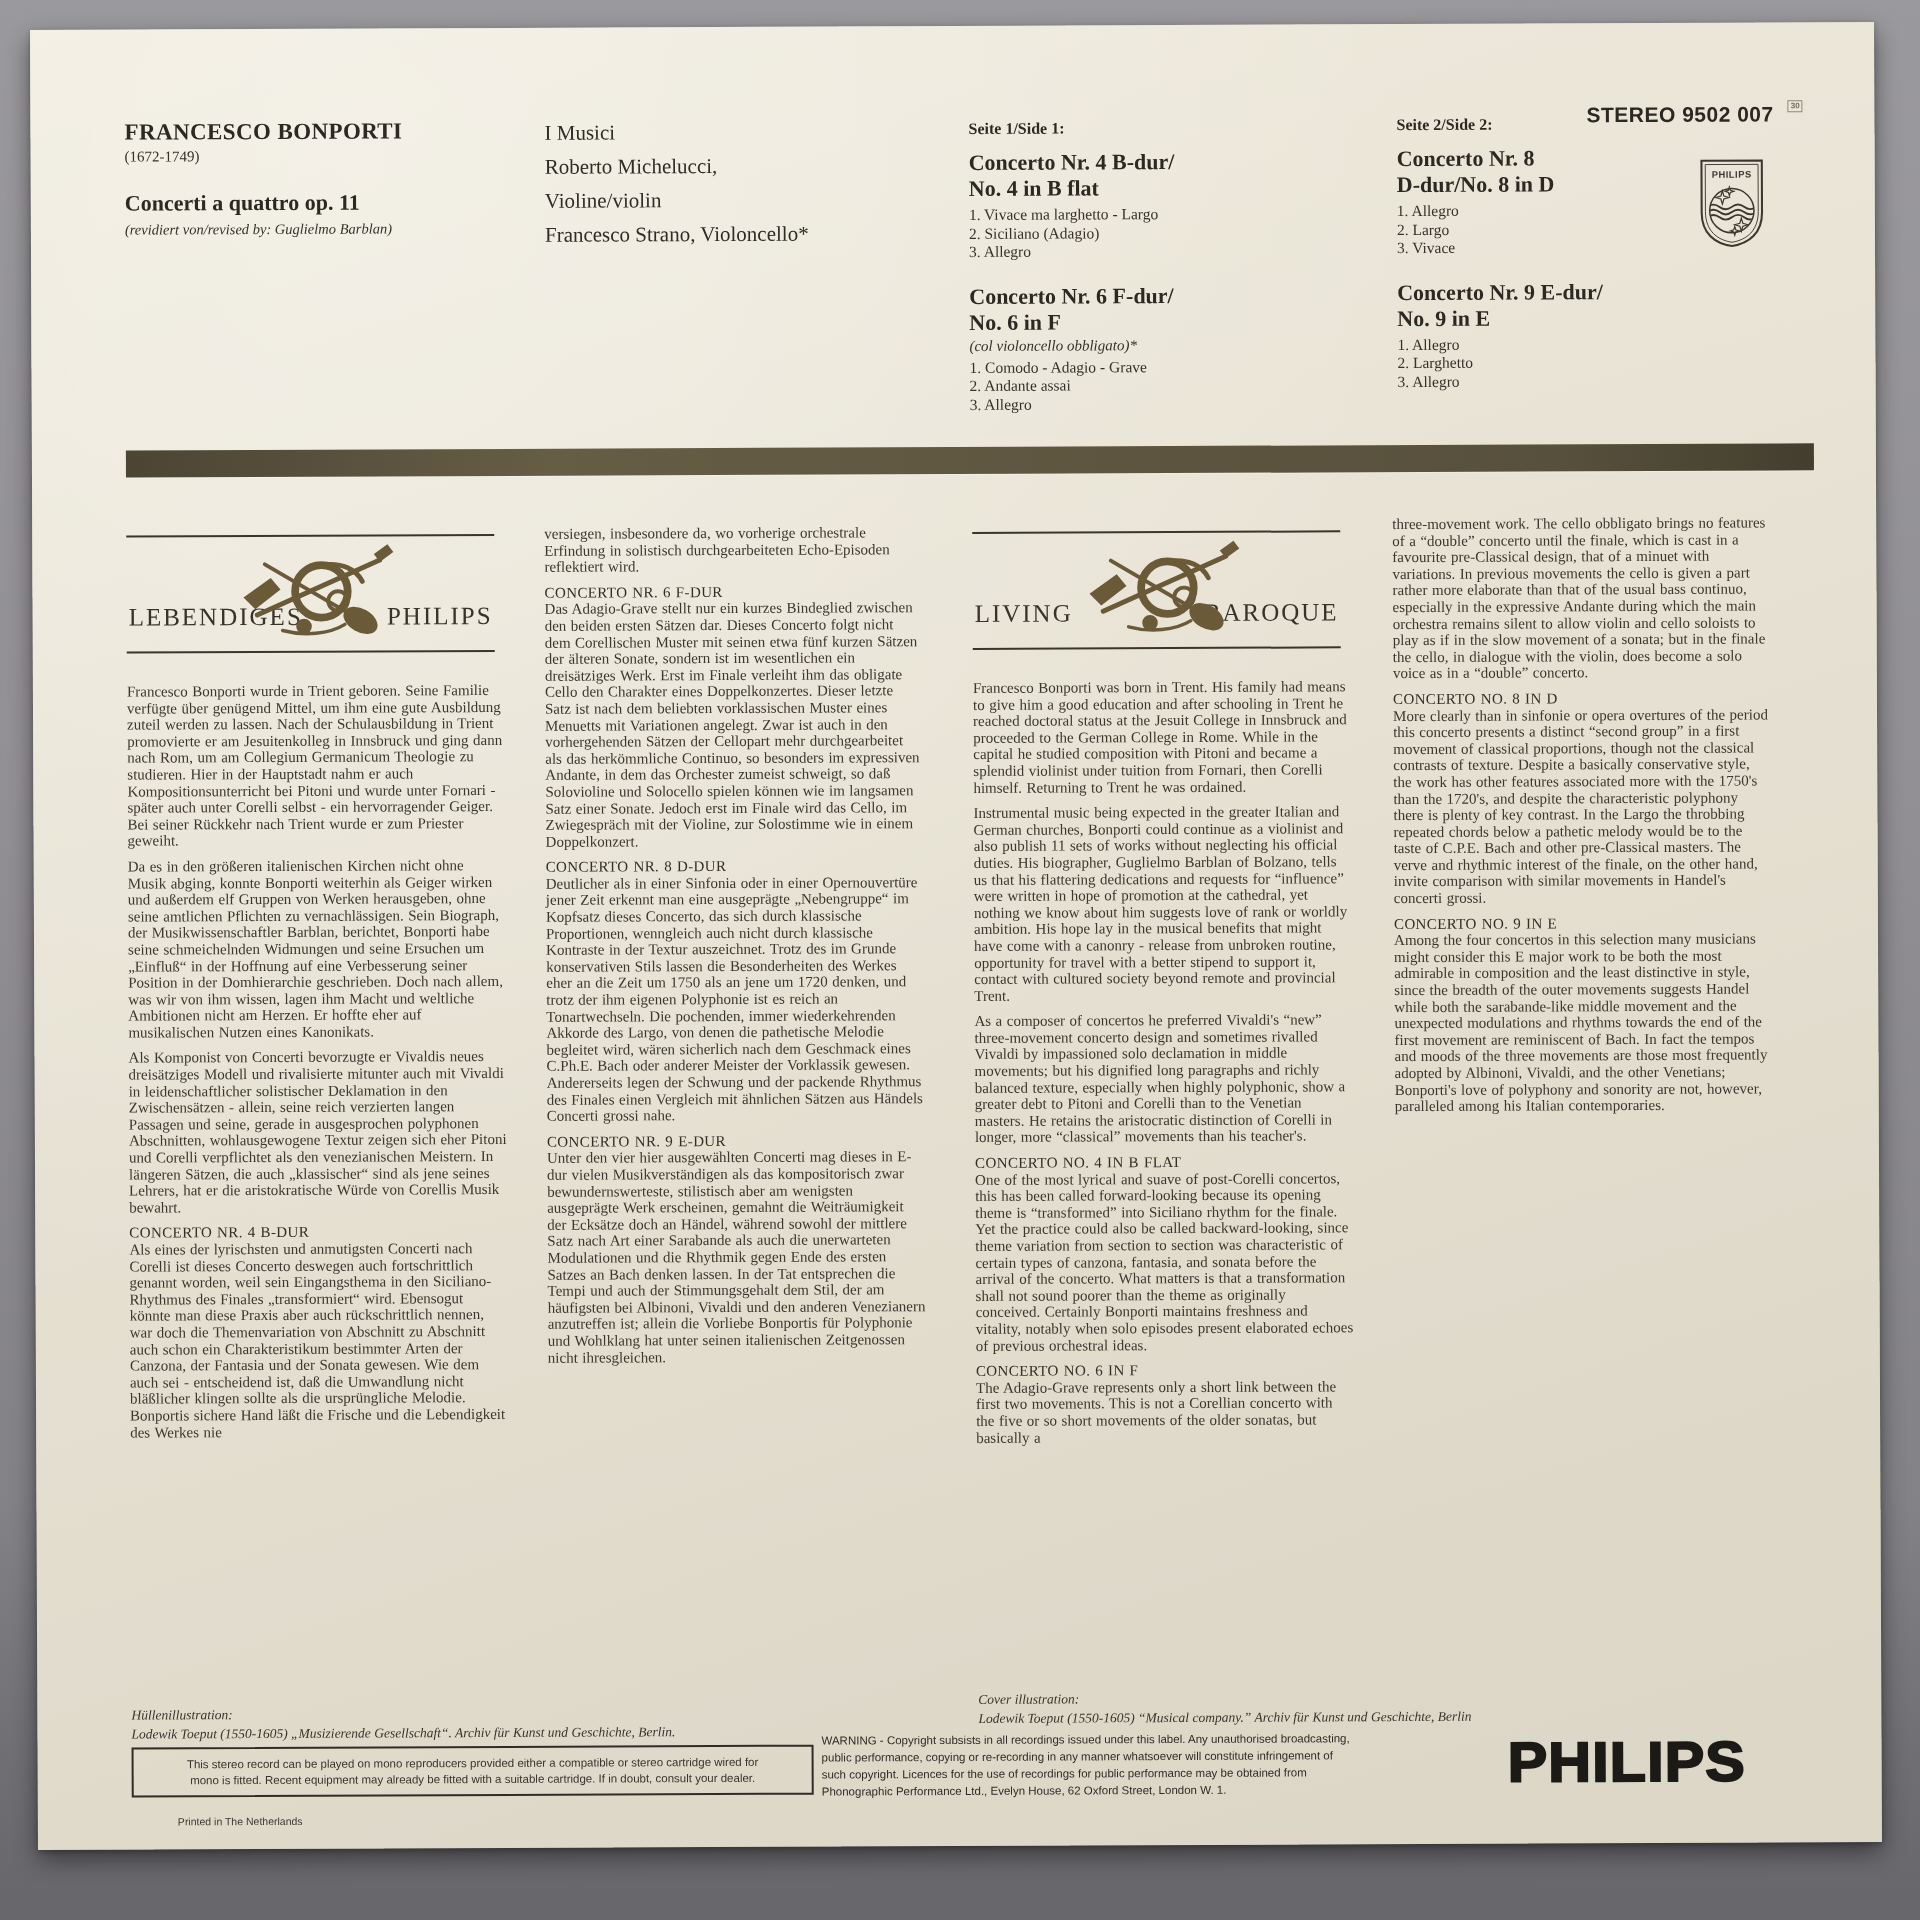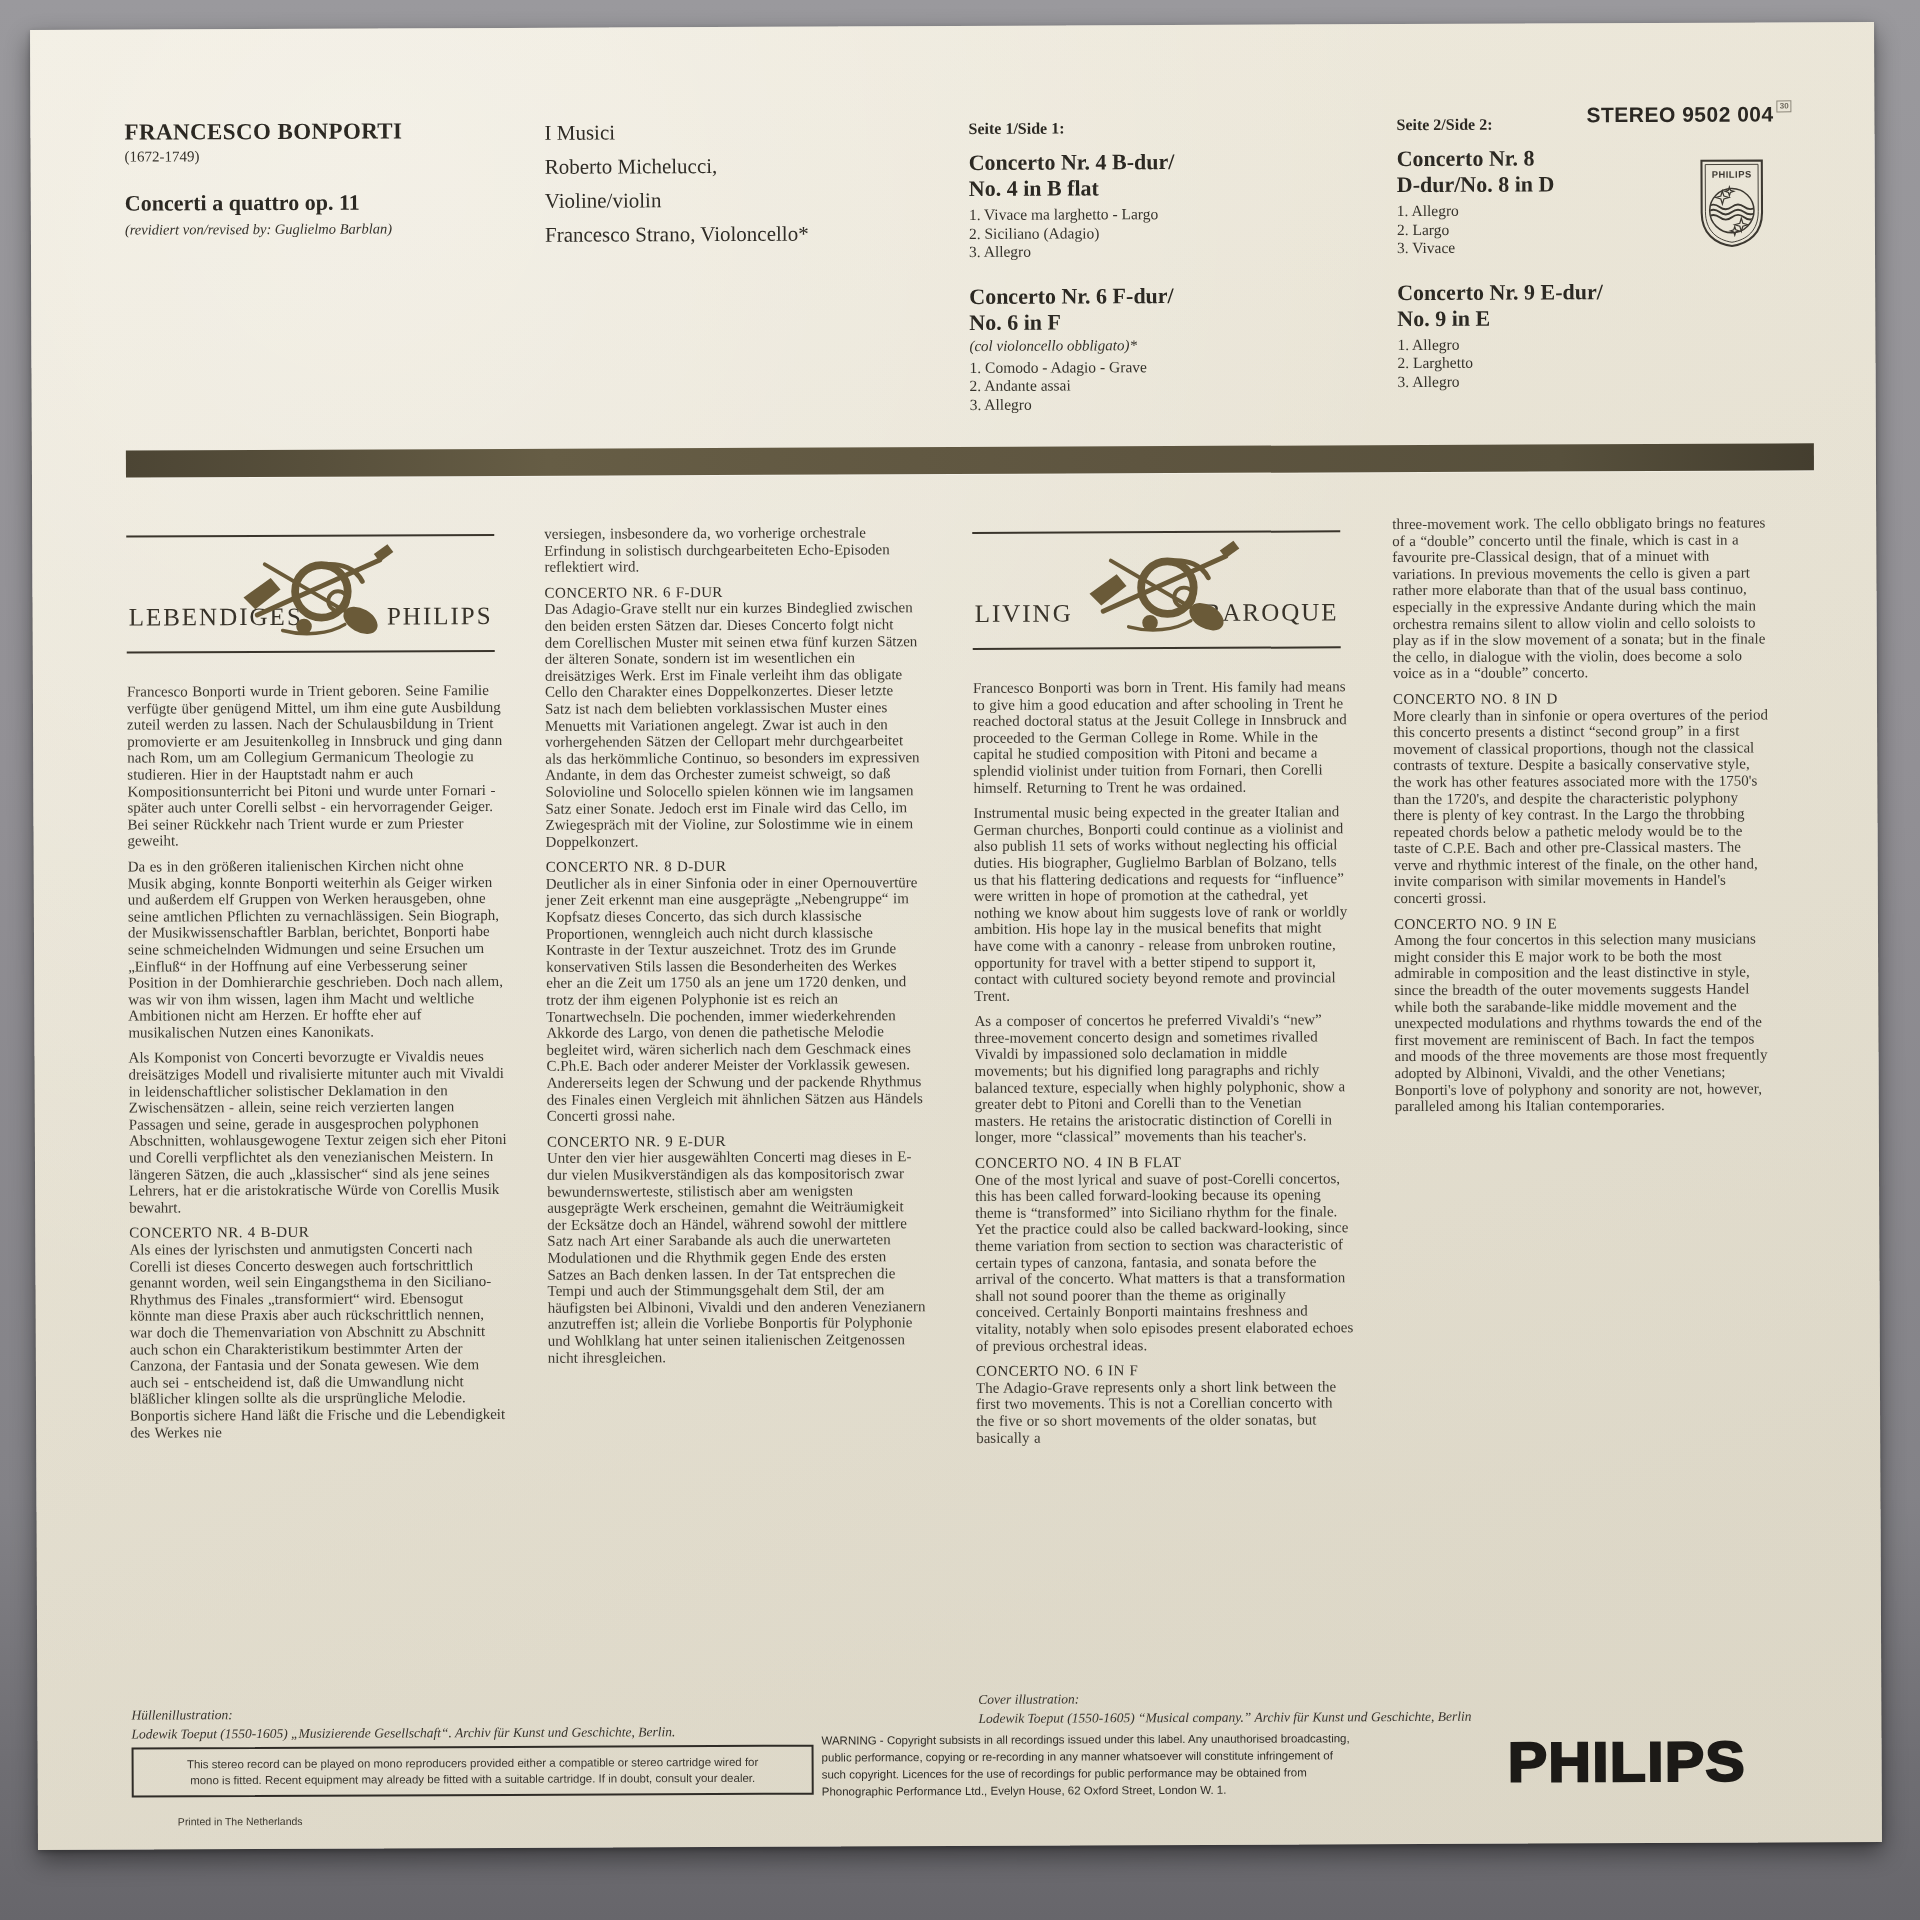--- a/index.html
+++ b/index.html
@@ -34,21 +34,21 @@
   .side-col{width:400px;}
   .side-head{font-weight:bold;font-size:16px;margin-bottom:12px;color:#2c2923;}
   .c-title{font-weight:bold;font-size:22px;line-height:26px;color:#2c2923;}
   .c-note{font-style:italic;font-size:15px;margin-top:2px;}
   .c-note:empty{display:none;}
   .mvs{margin-top:4px;}
   .mv{font-size:15.5px;line-height:18.5px;}
   .concerto{margin-bottom:22px;}
 
   .catalog{font-family:"Liberation Sans",sans-serif;font-weight:bold;font-size:21px;letter-spacing:0.5px;color:#2b2823;}
-  .catalog .sup{display:inline-block;font-size:8px;letter-spacing:0;vertical-align:top;margin-left:3px;margin-top:-2px;
+  .catalog .sup{display:inline-block;font-size:8px;letter-spacing:0;vertical-align:top;margin-left:14px;margin-top:-2px;
     border:1px solid #8d887b;color:#6d685c;padding:1px 2px;line-height:8px;}
 
   
   .bar{height:27px;width:1688px;
     background:linear-gradient(90deg,#4c4534 0%,#665d45 25%,#5e5540 60%,#57503c 85%,#443e2f 100%);
     box-shadow:0 1px 1px rgba(255,255,255,0.35);}
 
   
   .brand{width:368px;height:118px;border-top:2px solid #3a352c;border-bottom:2px solid #3a352c;
     display:flex;justify-content:space-between;align-items:flex-end;padding:0 2px 20px 2px;box-sizing:border-box;position:absolute;}
@@ -133,21 +133,21 @@
 
         <div class="mvs">
             <div class="mv">1. Allegro</div>
             <div class="mv">2. Larghetto</div>
             <div class="mv">3. Allegro</div>
           </div>
       </div>
     </div>
 
     <div class="abs catalog" style="left:1556px;top:80px;">
-      <span>STEREO 9502 004</span><span class="sup">30</span>
+      <span>STEREO 9502 007</span><span class="sup">30</span>
     </div>
     <div class="abs" style="left:1668px;top:134px;width:66px;height:93px;">
       <svg viewBox="0 0 70 96" width="66" height="93">
         <path d="M3 3 H67 V58 C67 80 53 91 35 93.5 C17 91 3 80 3 58 Z" fill="none" stroke="#3c3831" stroke-width="2.2"></path>
         <path d="M7 7 H63 V57 C63 77 51 87 35 89.5 C19 87 7 77 7 57 Z" fill="none" stroke="#3c3831" stroke-width="1"></path>
         <text x="35" y="21" text-anchor="middle" font-family="Liberation Sans, sans-serif" font-weight="bold" font-size="10" letter-spacing="0.5" fill="#3c3831">PHILIPS</text>
         <clipPath id="cCirc">
             <circle cx="35" cy="56" r="23"></circle>
           </clipPath>
         <circle cx="35" cy="56" r="23.5" fill="none" stroke="#3c3831" stroke-width="1.6"></circle>

